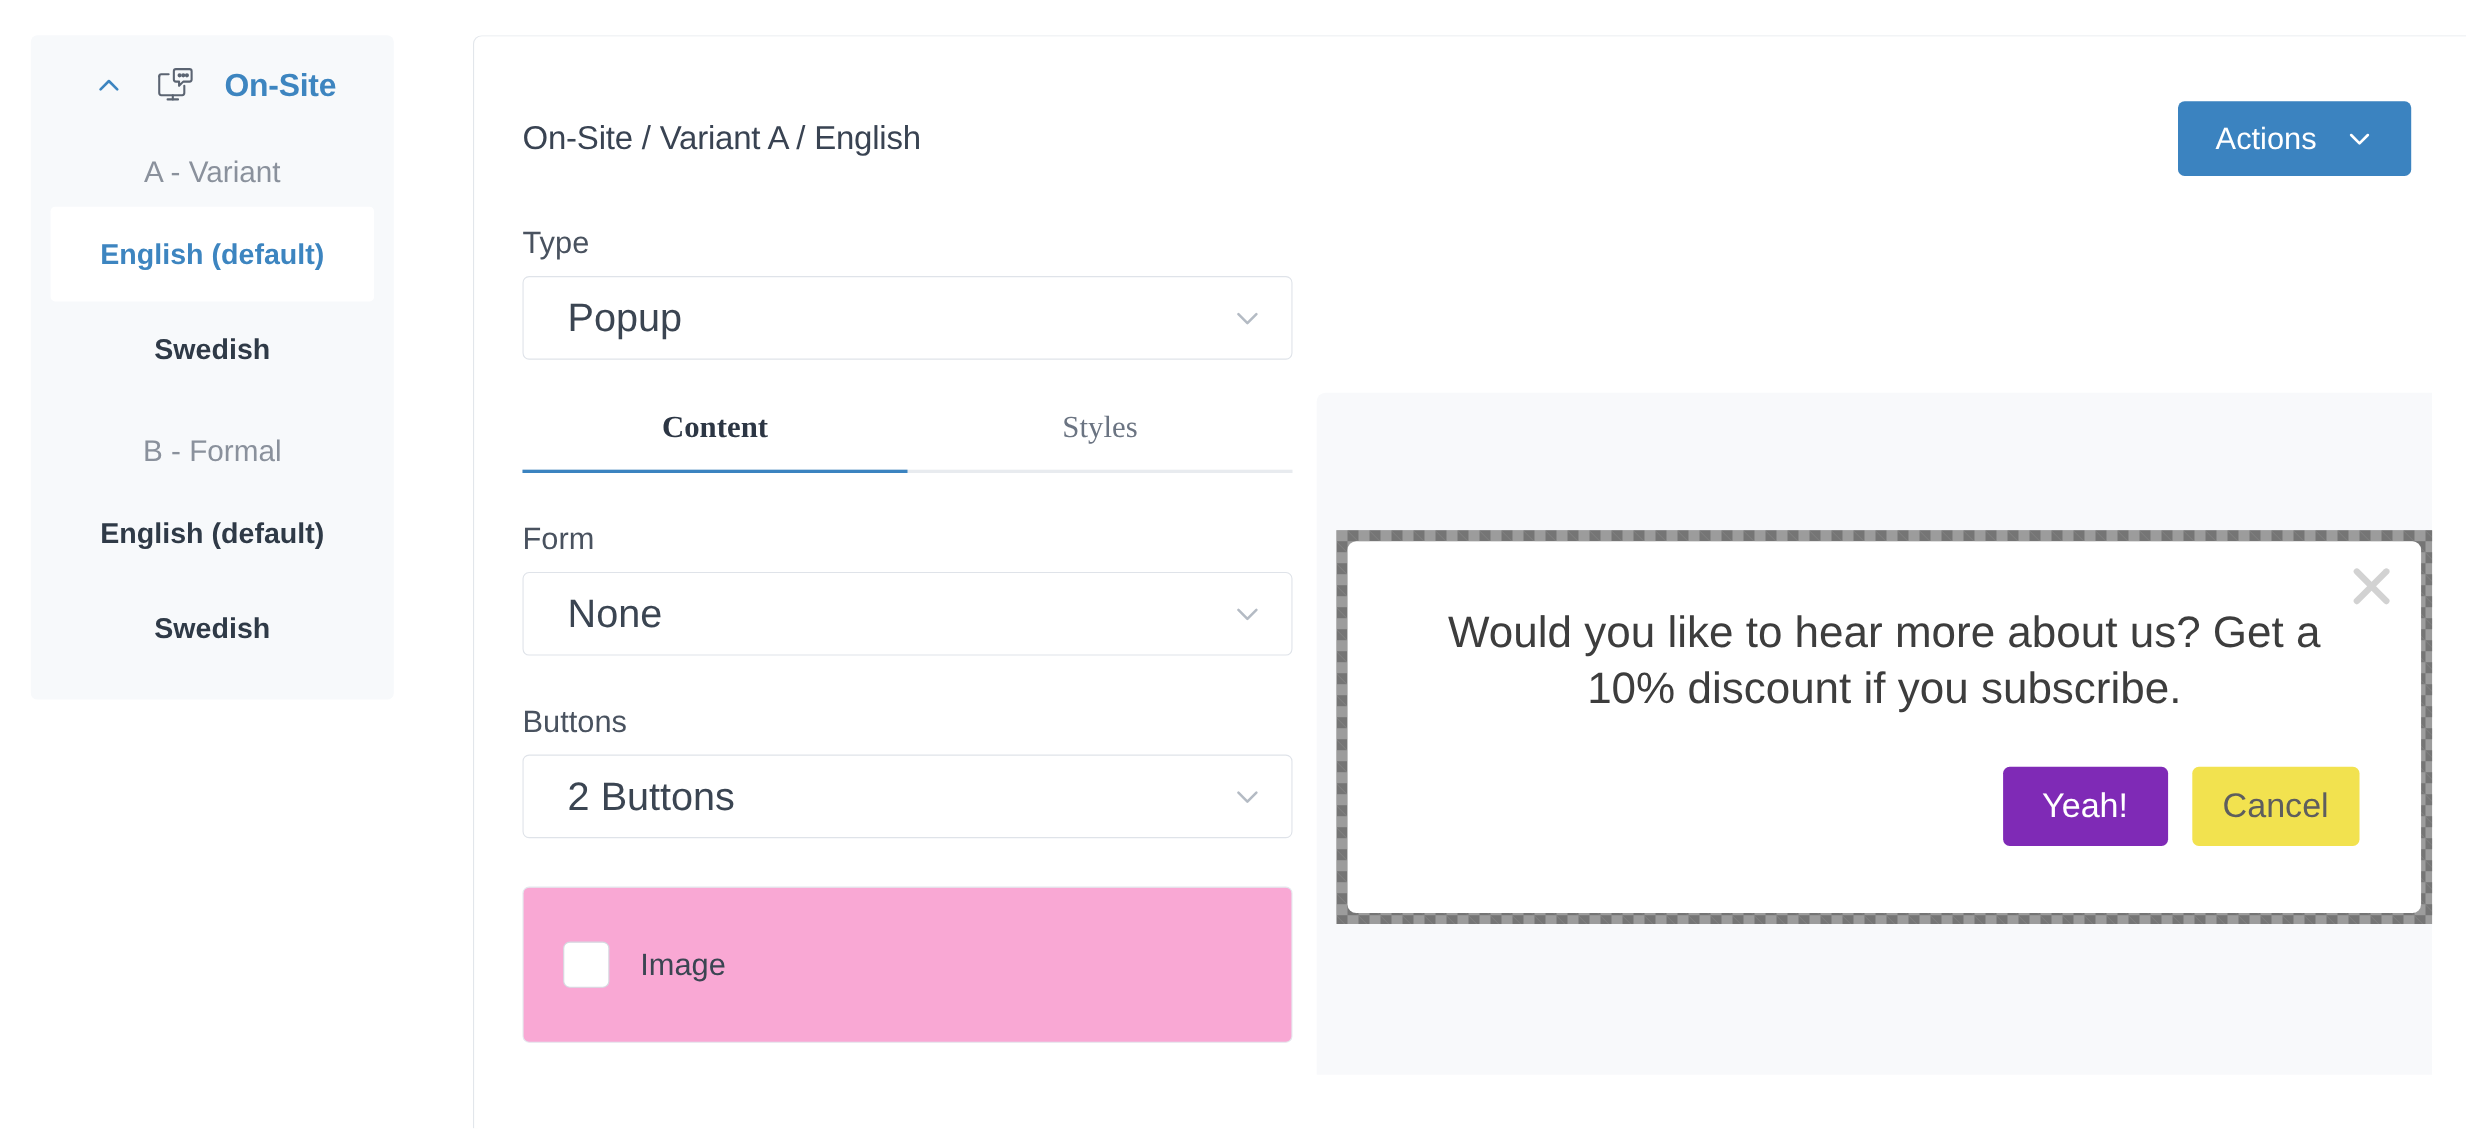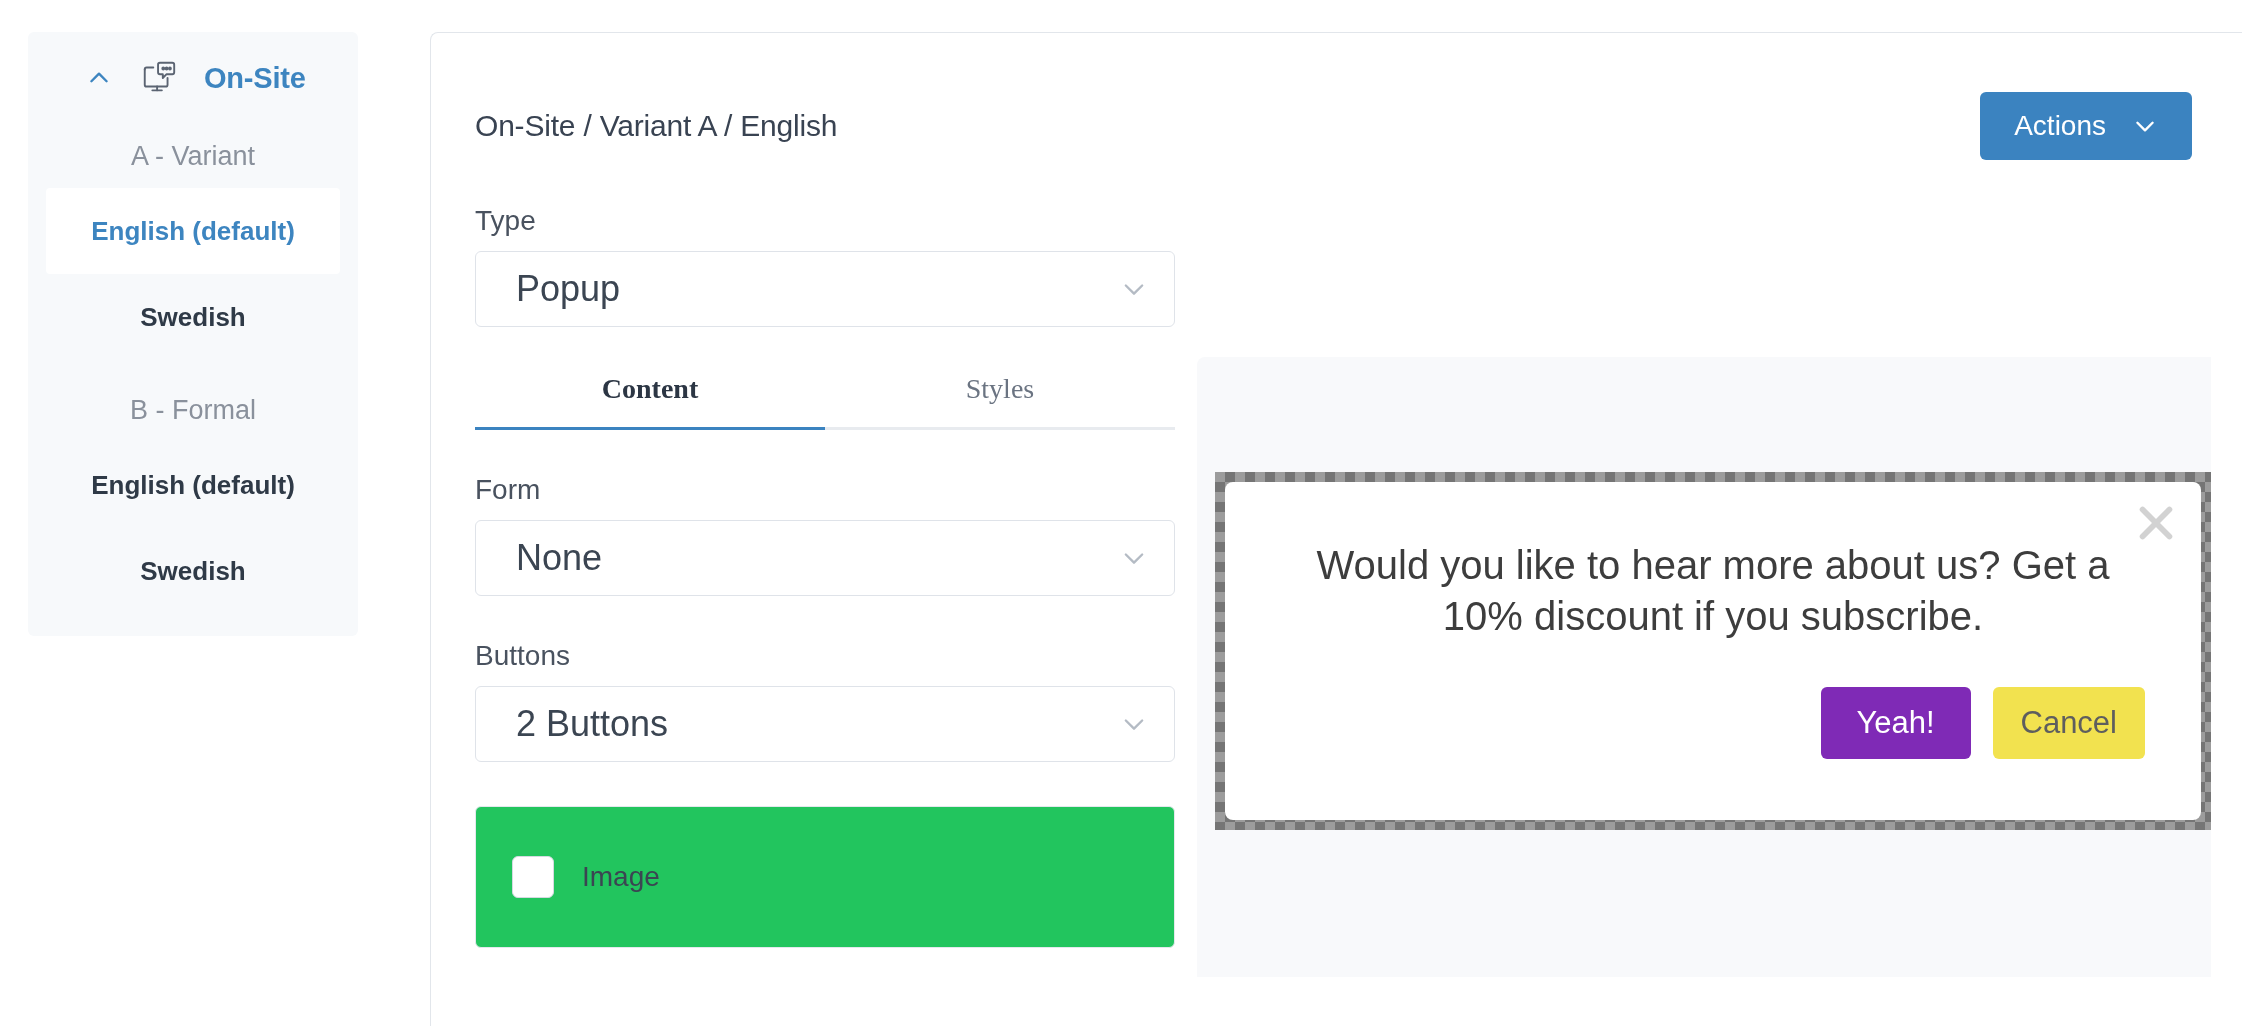--- a/index.html
+++ b/index.html
@@ -202,21 +202,21 @@
     left: 0; right: 0;
     bottom: -3px;
     height: 3px;
     background: #3b83c0;
   }
 
   .field-block { margin-top: 44px; }
 
   .image-panel {
     margin-top: 44px;
-    background: #22c55e;
+    background: #f9a8d4;
     border: 1px solid #e4e8ed;
     border-radius: 6px;
     height: 142px;
     display: flex;
     align-items: center;
     padding-left: 36px;
     box-sizing: border-box;
   }
   .checkbox {
     width: 40px;
@@ -240,21 +240,21 @@
     width: 1014px;
     height: 620px;
     background: #f8f9fb;
     border-top-left-radius: 8px;
     position: relative;
     flex: 0 0 auto;
   }
   .popup-frame {
     position: absolute;
     left: 18px;
-    top: 115px;
+    top: 125px;
     width: 996px;
     height: 358px;
     box-sizing: border-box;
     padding: 10px;
     background-image:
       linear-gradient(45deg, #757575 25%, transparent 25%, transparent 75%, #757575 75%),
       linear-gradient(45deg, #757575 25%, transparent 25%, transparent 75%, #757575 75%);
     background-color: #9c9c9c;
     background-size: 20px 20px;
     background-position: 0 0, 10px 10px;

